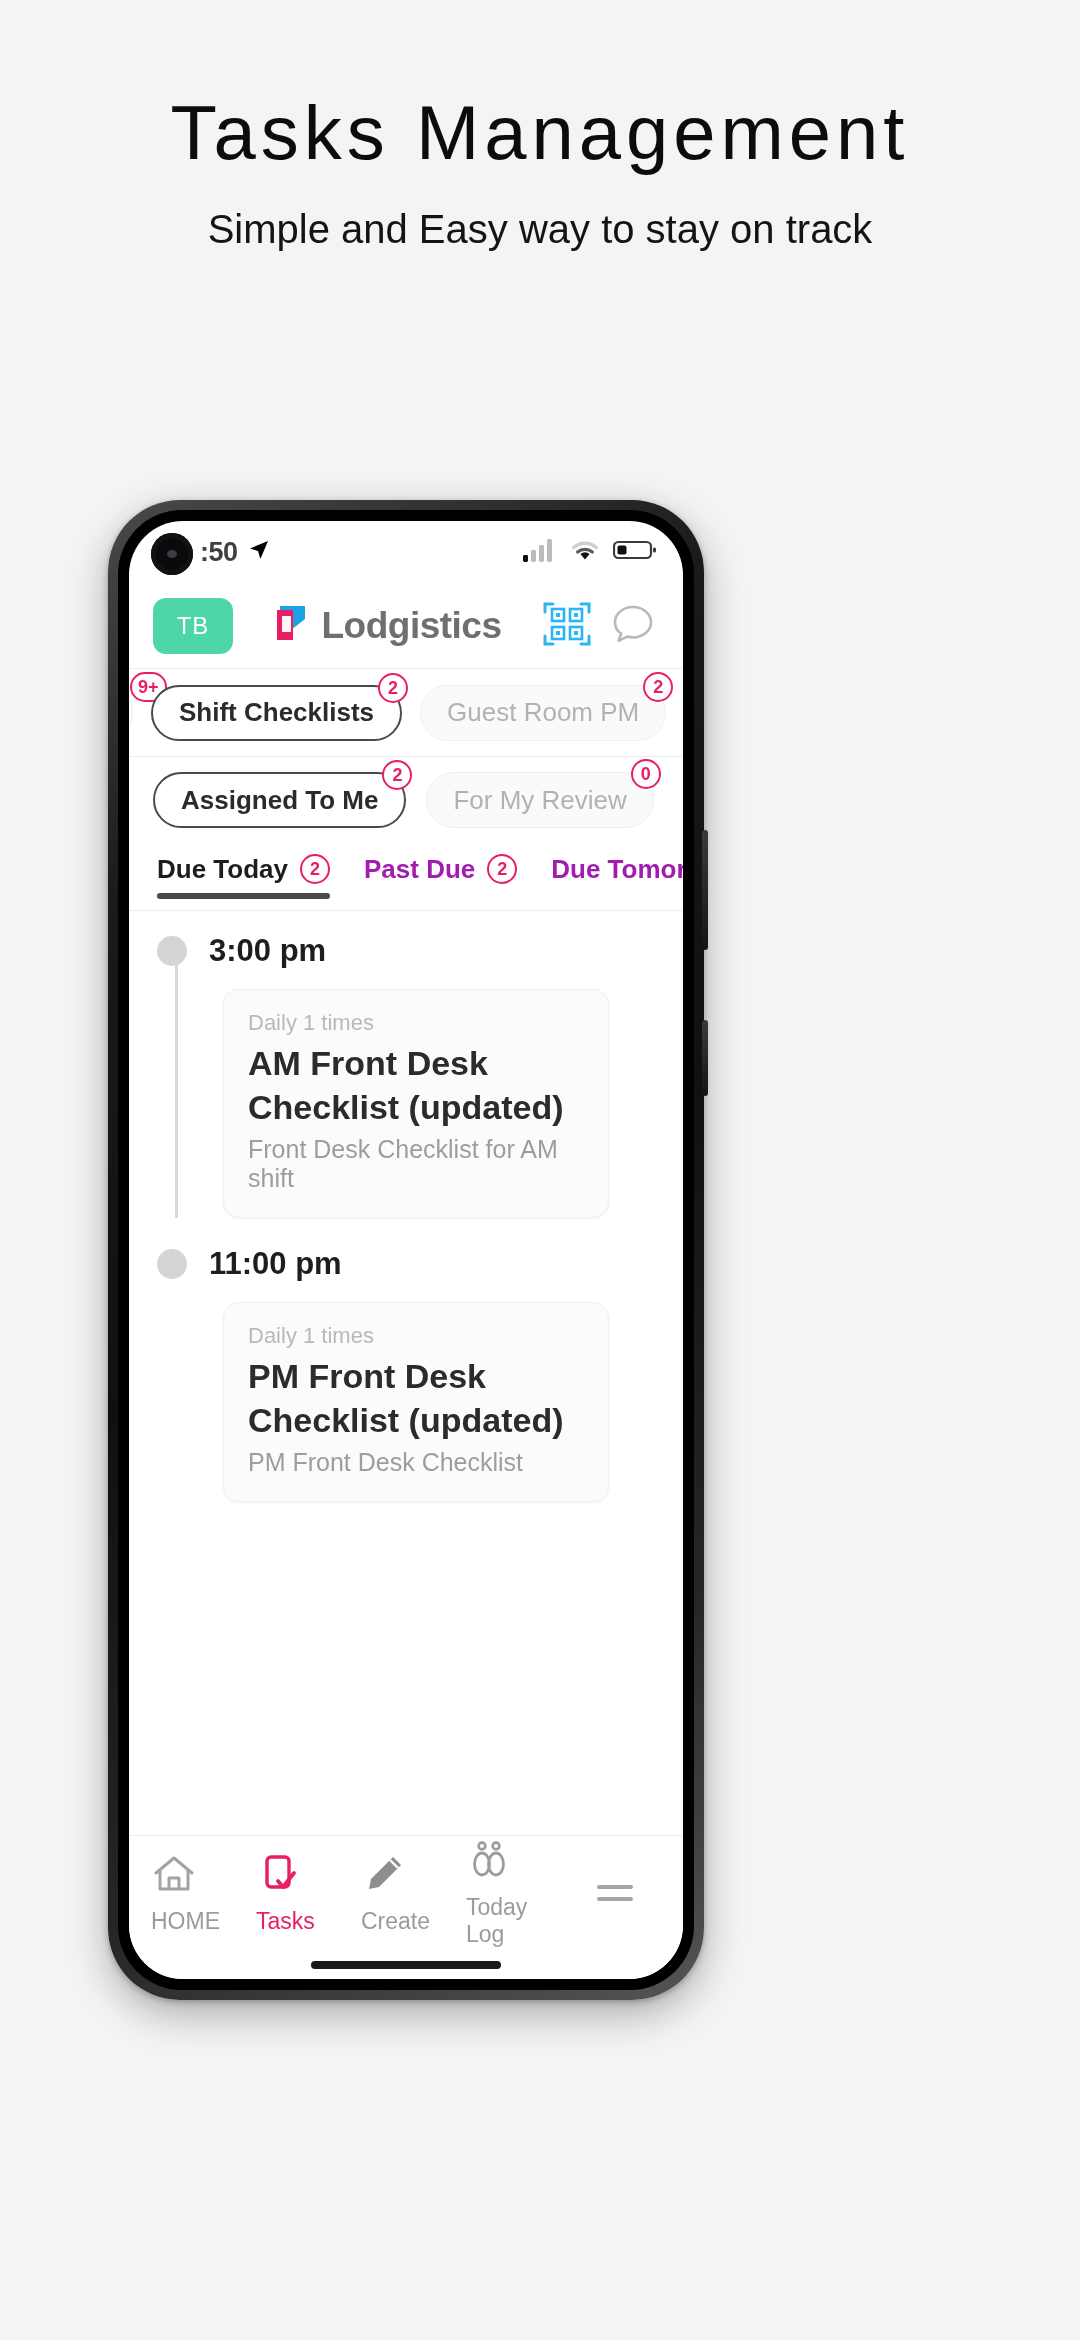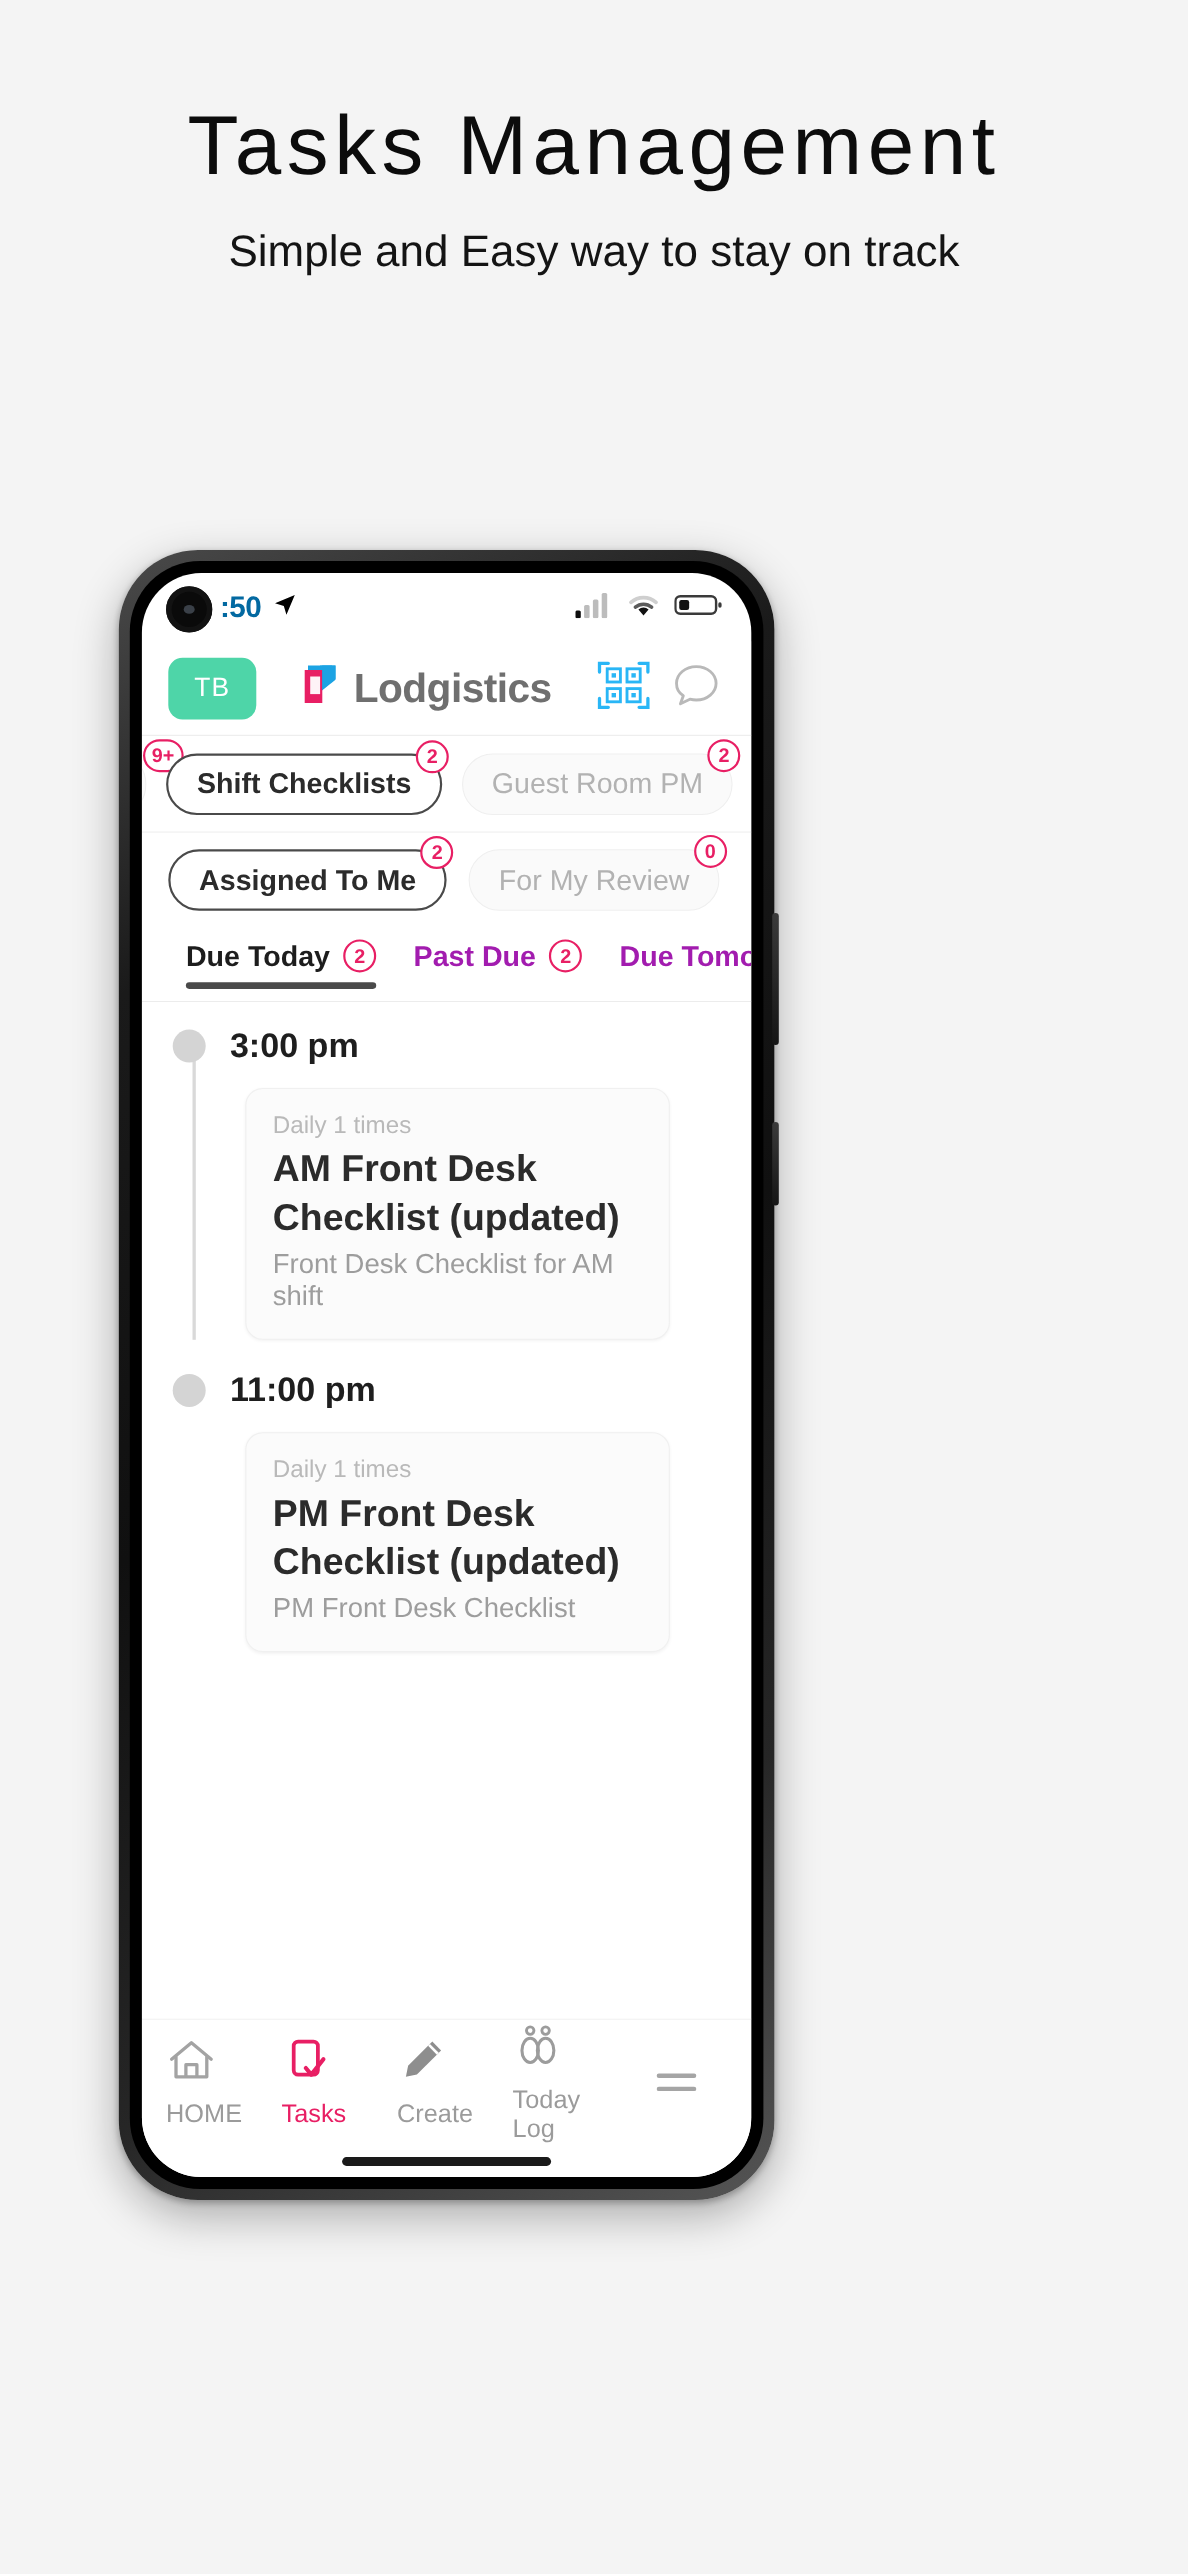--- a/index.html
+++ b/index.html
@@ -69,21 +69,21 @@
   }
 
   
   .statusbar {
     position: relative;
     height: 62px;
     display: flex; align-items: center;
     padding: 0 26px 0 28px;
   }
   .sb-left { display: flex; align-items: center; gap: 9px; }
-  .sb-time { font-size: 27px; font-weight: 600; color: #0369a1; letter-spacing: -.5px; }
+  .sb-time { font-size: 27px; font-weight: 600; color: #404040; letter-spacing: -.5px; }
   .punchhole {
     position: absolute; left: 22px; top: 12px;
     width: 42px; height: 42px; border-radius: 50%;
     background: #0a0a0a;
     box-shadow: inset 0 0 0 5px #121212;
     z-index: 5;
   }
   .punchhole::after {
     content:""; position:absolute; left:16px; top:17px;
     width:10px;height:8px;border-radius:50%;
@@ -156,21 +156,21 @@
     padding: 12px 0 10px 24px;
     background: #fff;
     overflow: hidden;
   }
 
   
   .tabrow {
     position: relative;
     height: 70px;
     display: flex; align-items: flex-start; gap: 34px;
-    padding-left: 40px;
+    padding-left: 28px;
     background: #fff;
     border-bottom: 1px solid #ececec;
     overflow: hidden;
   }
   .tab {
     position: relative;
     flex: 0 0 auto;
     display: flex; align-items: center; gap: 12px;
     height: 56px;
     white-space: nowrap;

